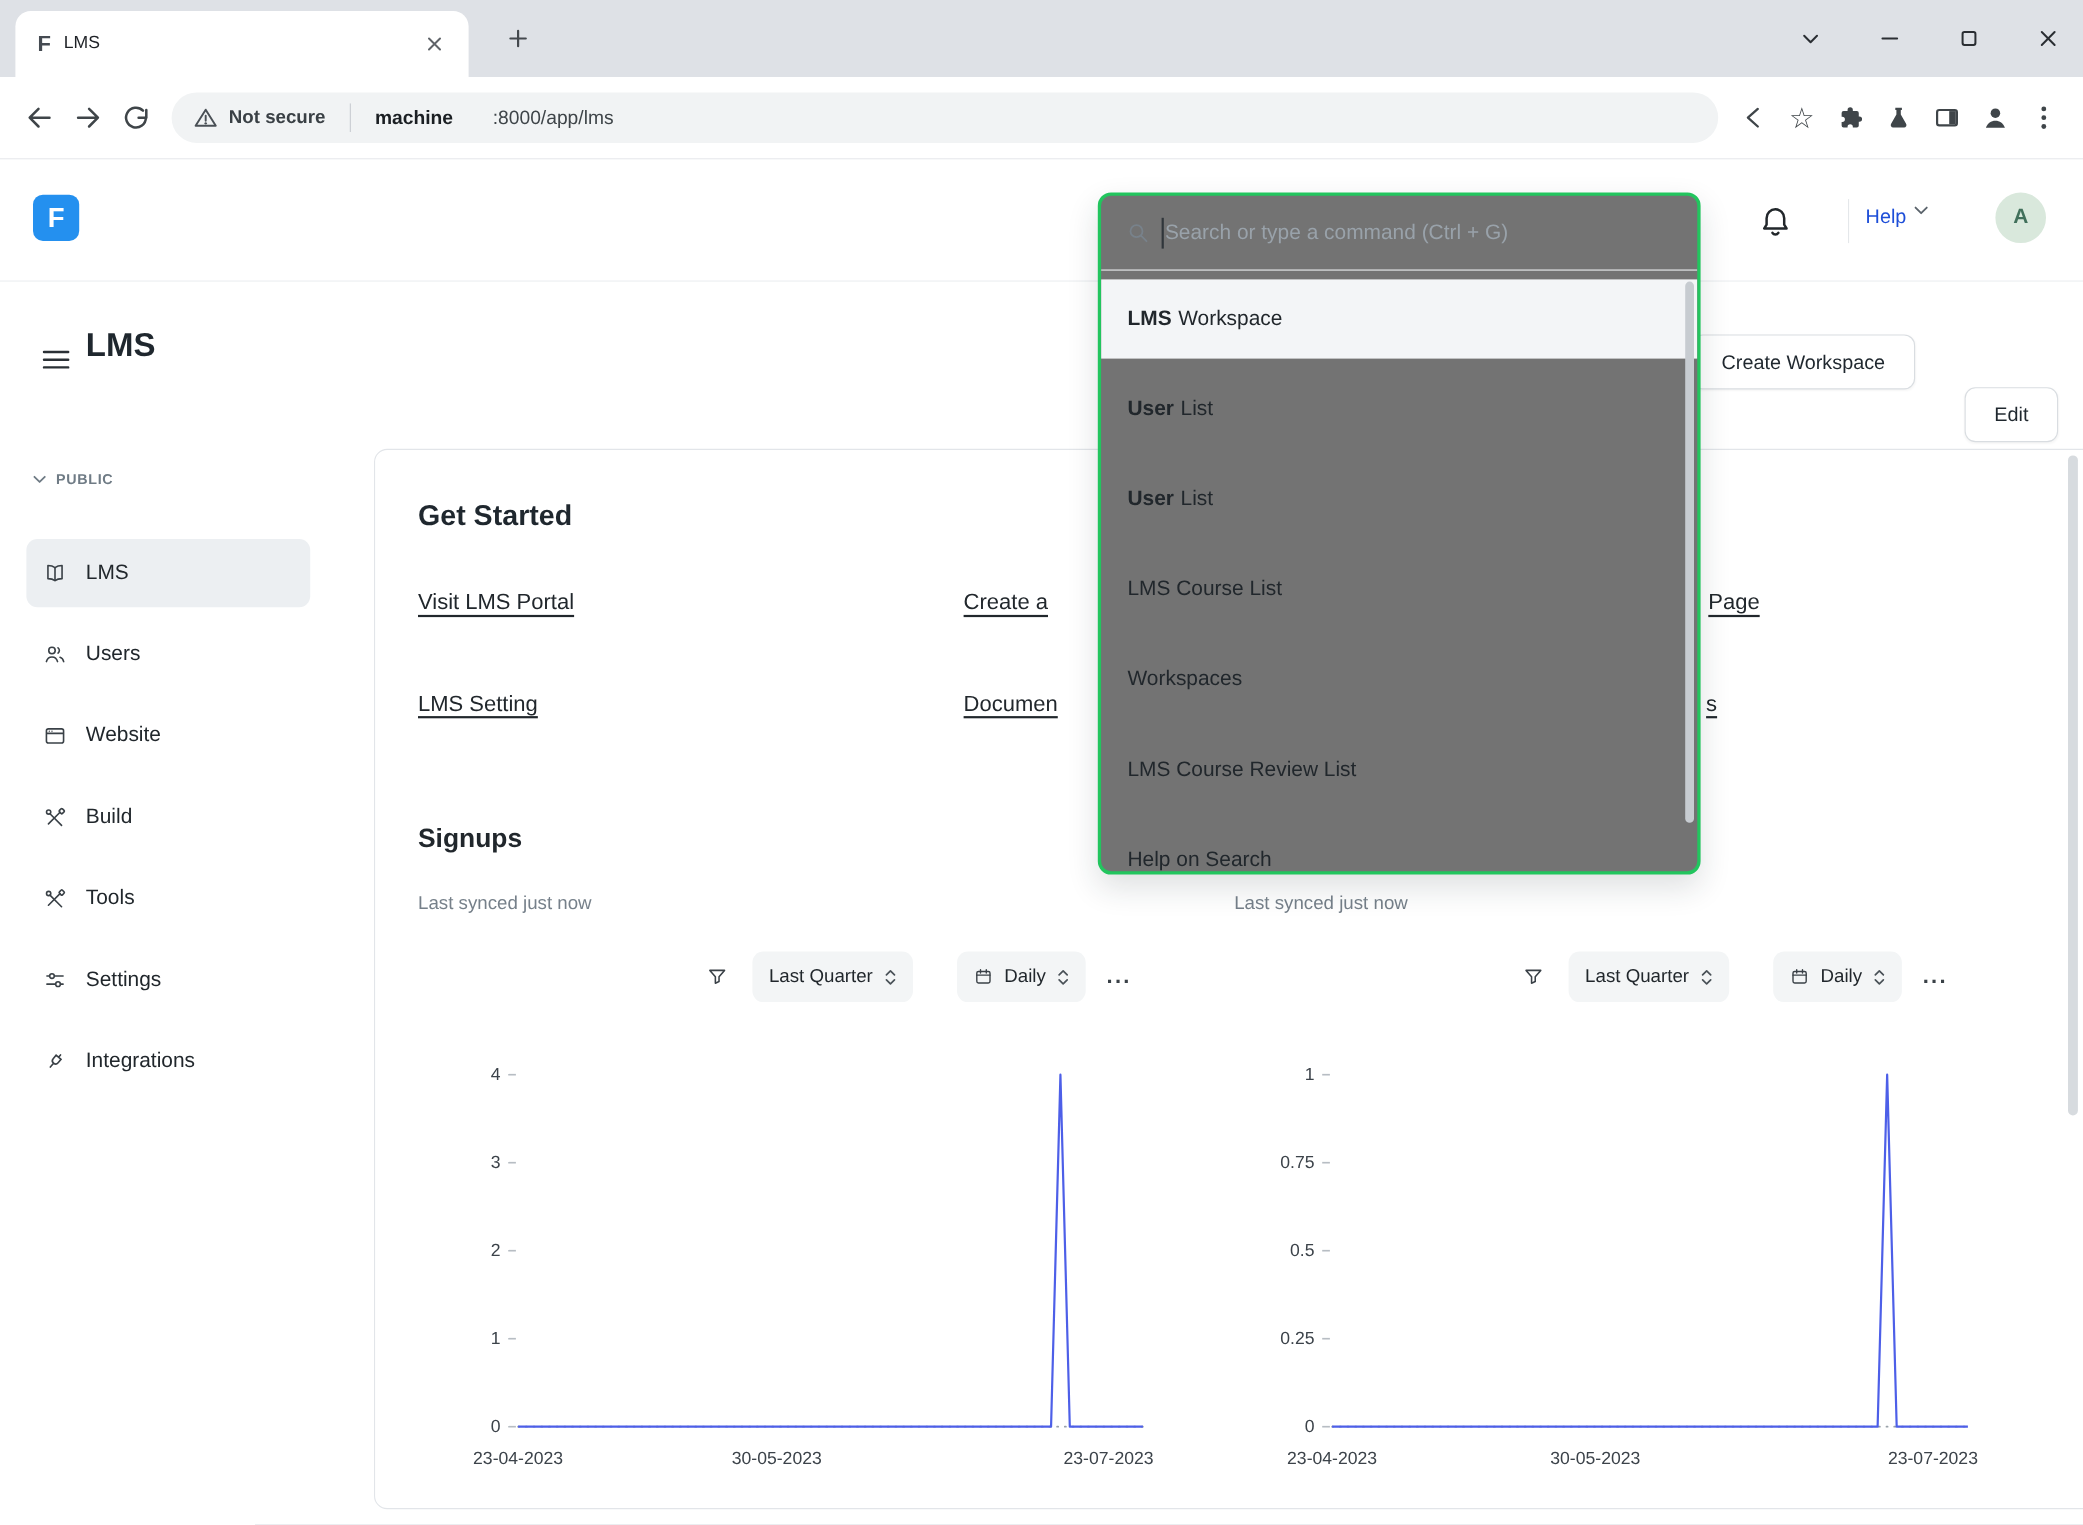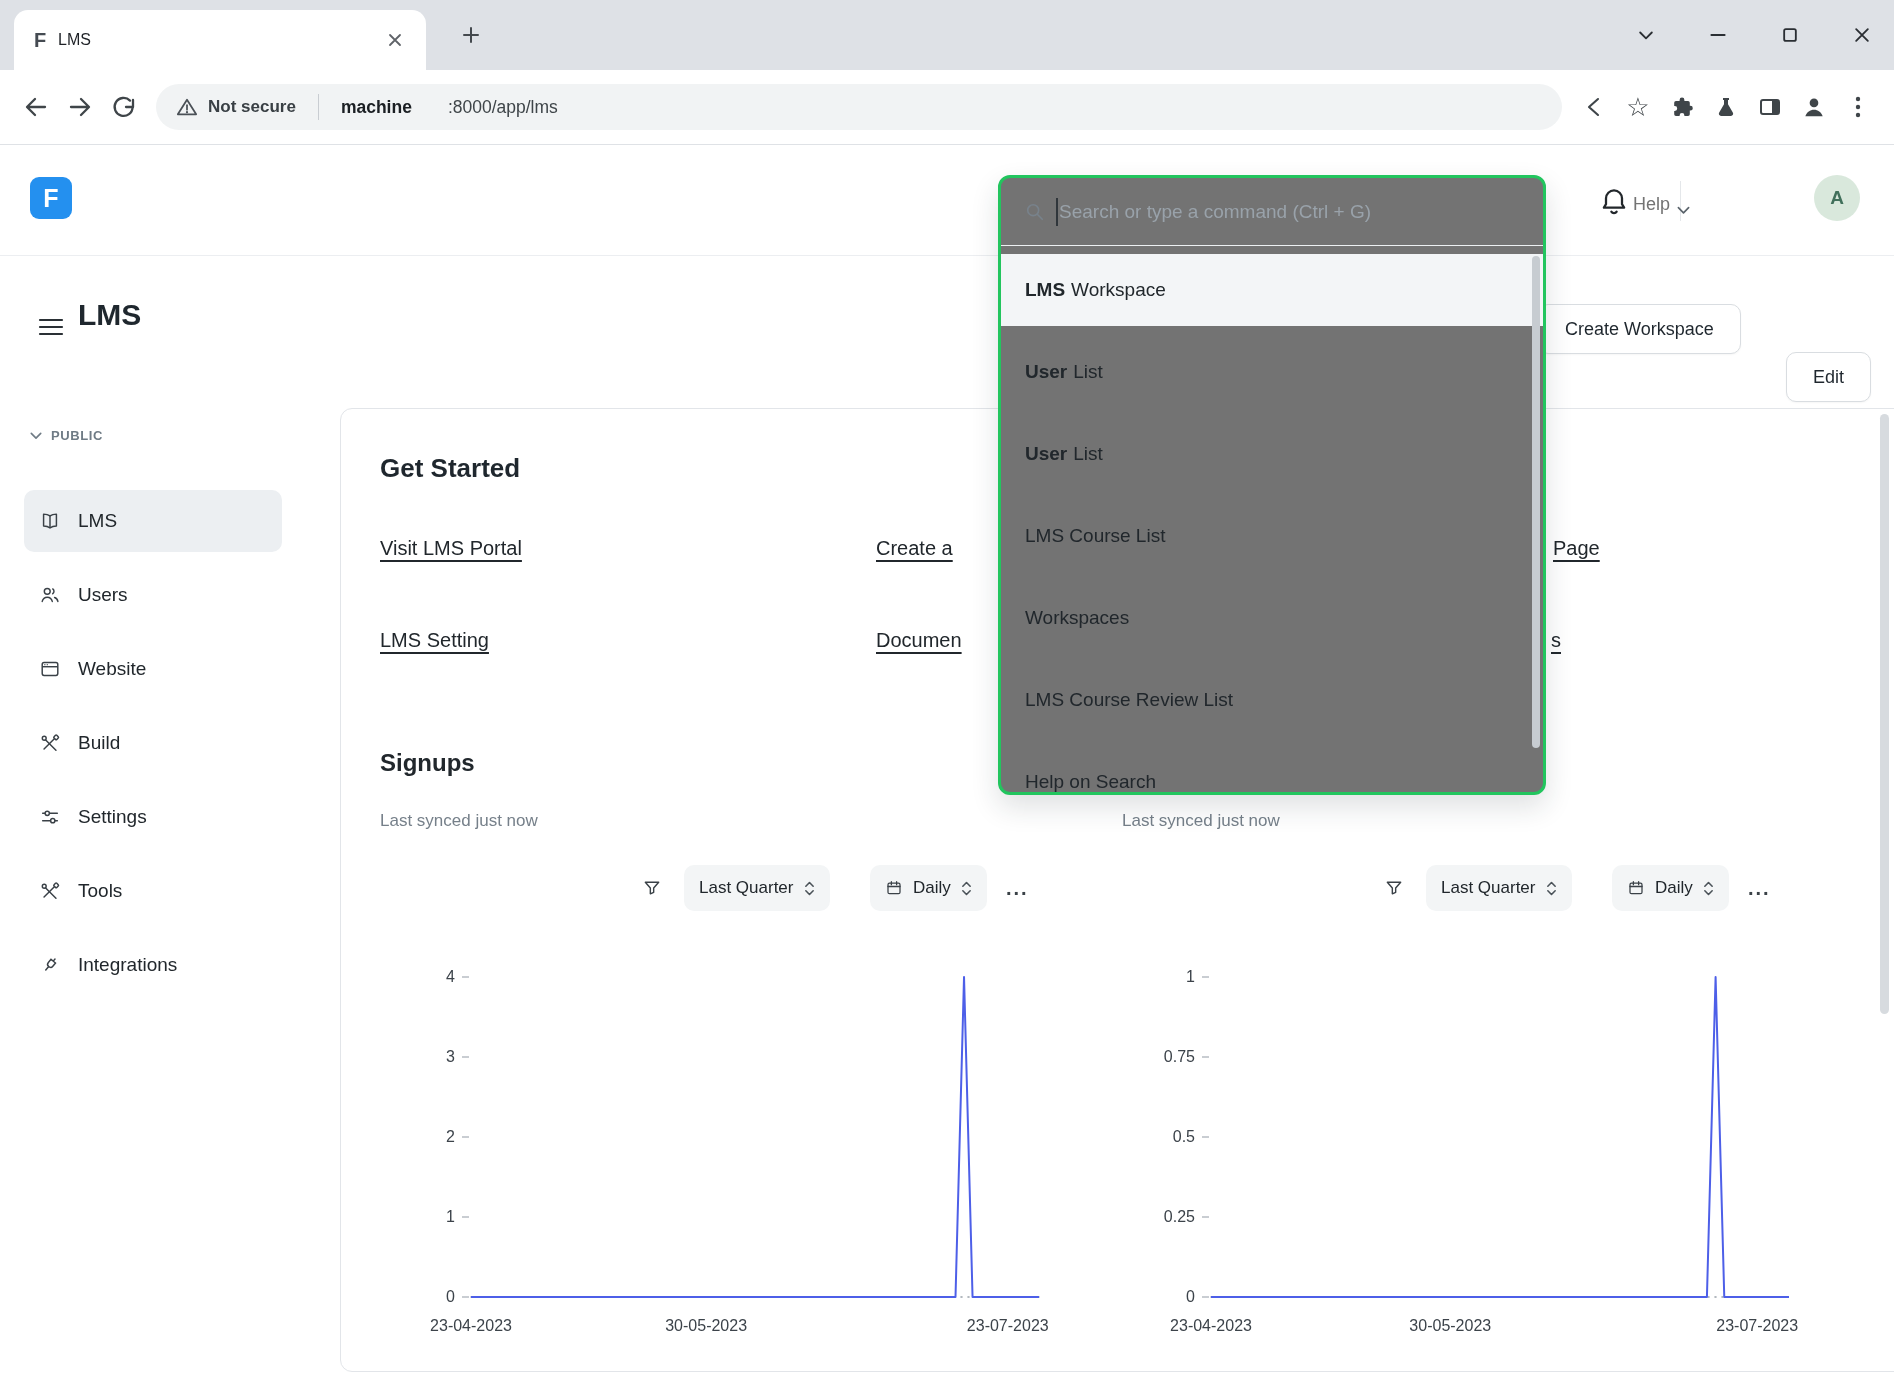--- a/index.html
+++ b/index.html
@@ -40,21 +40,21 @@
 
   
   .appheader { position:absolute; top:145px; left:0; width:100%; height:111px; background:#fff; border-bottom:1px solid #ECEEF1; }
   .applogo {
     position:absolute; left:30px; top:32px; width:42px; height:42px; border-radius:9px;
     background:#2490EF; color:#fff; font-size:25px; font-weight:700;
     display:flex; align-items:center; justify-content:center;
   }
   .bell { position:absolute; left:1598px; top:40px; width:32px; height:32px; }
   .hdr-sep { position:absolute; left:1680px; top:36px; width:1px; height:40px; background:#E4E7EA; }
-  .helpbtn { position:absolute; left:1633px; top:42px; height:28px; display:flex; align-items:flex-end; gap:7px; font-size:18px; color:#737373; }
+  .helpbtn { position:absolute; left:1696px; top:42px; height:28px; display:flex; align-items:flex-start; gap:7px; font-size:18px; color:#1d4ed8; }
   .avatar {
     position:absolute; left:1814px; top:30px; width:46px; height:46px; border-radius:50%;
     background:#D9E8DC; color:#41705B; font-size:19px; font-weight:600;
     display:flex; align-items:center; justify-content:center;
   }
 
   
   .hamburger { position:absolute; left:38px; top:316px; width:26px; height:22px; }
   .page-title { position:absolute; left:78px; top:298px; font-size:30px; font-weight:700; color:#1F272E; }
   .btn {
@@ -305,37 +305,37 @@
             <path d="M5.5 18.5L17 7"></path>
             <circle cx="5.7" cy="6.8" r="2.1"></circle>
             <rect x="16.6" y="3.8" width="4.2" height="4.2" rx="1" transform="rotate(45 18.7 5.9)"></rect>
           </svg>
       </span>
       <span>Build</span>
     </div>
     <div class="side-item">
       <span class="sicon">
         <svg width="22" height="22" viewBox="0 0 24 24" fill="none" stroke="currentColor" stroke-width="1.6" stroke-linecap="round">
-            <path d="M4 8h16M4 16h16"></path>
-            <circle cx="9" cy="8" r="2.3" fill="#fff"></circle>
-            <circle cx="15" cy="16" r="2.3" fill="#fff"></circle>
-          </svg>
-      </span>
-      <span>Settings</span>
-    </div>
-    <div class="side-item">
-      <span class="sicon">
-        <svg width="22" height="22" viewBox="0 0 24 24" fill="none" stroke="currentColor" stroke-width="1.6" stroke-linecap="round">
             <path d="M7 8.5L18.5 20"></path>
             <path d="M5.5 18.5L17 7"></path>
             <circle cx="5.7" cy="6.8" r="2.1"></circle>
             <rect x="16.6" y="3.8" width="4.2" height="4.2" rx="1" transform="rotate(45 18.7 5.9)"></rect>
           </svg>
       </span>
       <span>Tools</span>
+    </div>
+    <div class="side-item">
+      <span class="sicon">
+        <svg width="22" height="22" viewBox="0 0 24 24" fill="none" stroke="currentColor" stroke-width="1.6" stroke-linecap="round">
+            <path d="M4 8h16M4 16h16"></path>
+            <circle cx="9" cy="8" r="2.3" fill="#fff"></circle>
+            <circle cx="15" cy="16" r="2.3" fill="#fff"></circle>
+          </svg>
+      </span>
+      <span>Settings</span>
     </div>
     <div class="side-item">
       <span class="sicon">
         <svg width="22" height="22" viewBox="0 0 24 24" fill="none" stroke="currentColor" stroke-width="1.6" stroke-linecap="round">
             <g transform="rotate(40 12 12)">
               <path d="M12 3.5v3M8.8 6.5h6.4V11a3.2 3.2 0 0 1-6.4 0zM12 14.2v5"></path>
             </g>
           </svg>
       </span>
       <span>Integrations</span>

